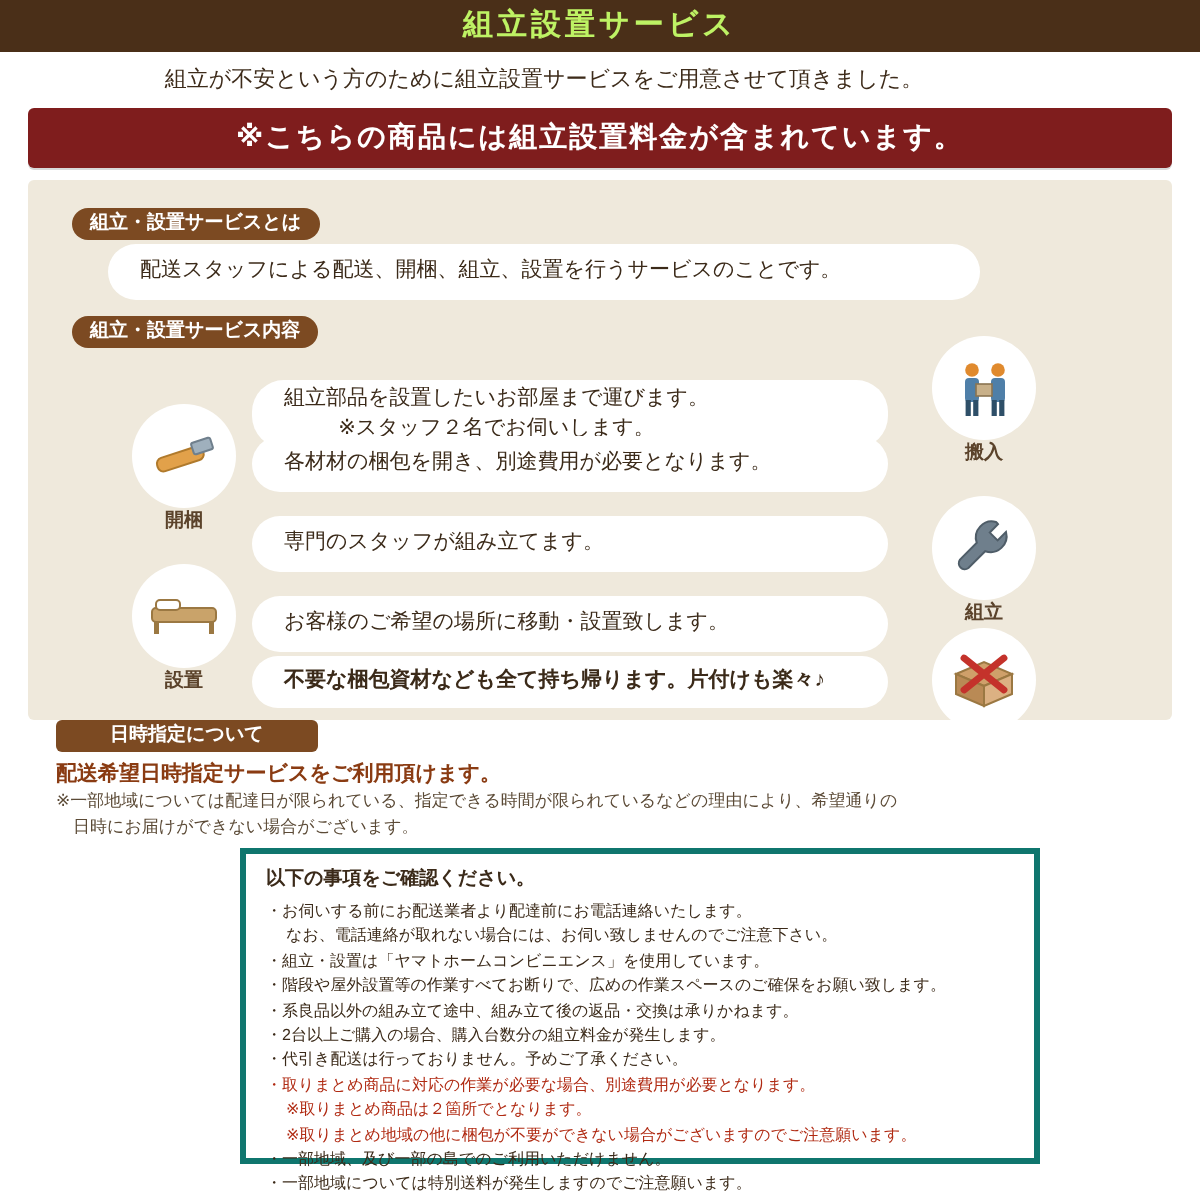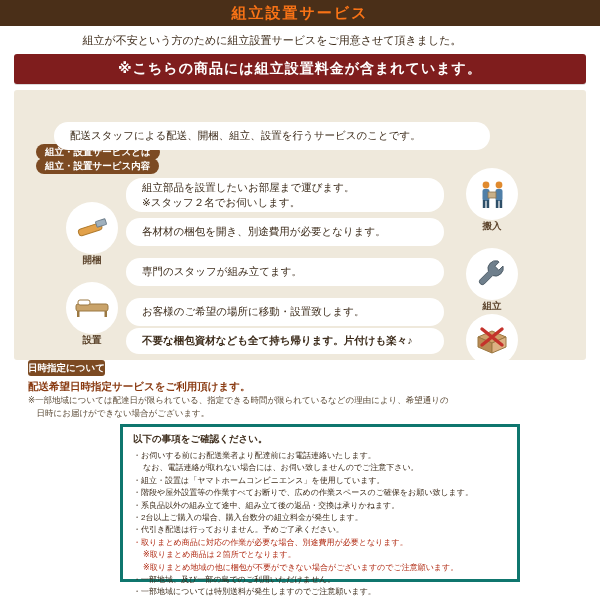--- a/index.html
+++ b/index.html
@@ -16,21 +16,21 @@
     box-sizing:border-box;
   }
   
   .header-band{
     position:absolute;left:0;top:0;width:600px;height:26px;
     background:#4a2f18;
   }
   .header-band .title{
     position:absolute;left:0;top:0;width:600px;height:26px;
     line-height:26px;text-align:center;
-    color:#f97316;font-size:15px;font-weight:bold;letter-spacing:2px;
+    color:#bef264;font-size:15px;font-weight:bold;letter-spacing:2px;
   }
   
   .lead{
     position:absolute;left:0;top:26px;width:544px;height:28px;
     background:#ffffff;
     line-height:28px;text-align:center;
     color:#3d2b1a;font-size:11px;
   }
   
   .notice{
@@ -73,21 +73,21 @@
   .circ svg{display:block;}
   .circ-label{
     position:absolute;width:52px;text-align:center;
     font-size:9.5px;color:#5a4staff;
   }
   .circ-label{color:#5b432b;font-weight:bold;}
   
   .date-tag{
     position:absolute;left:28px;top:360px;height:16px;line-height:16px;
     background:#7c4a22;color:#fff;font-size:9.5px;font-weight:bold;
-    padding:0 0;border-radius:3px;white-space:nowrap;
+    padding:0 27px;border-radius:3px;white-space:nowrap;
   }
   .date-main{
     position:absolute;left:28px;top:380px;width:544px;
     color:#8a3b12;font-size:10.5px;font-weight:bold;
   }
   .date-sub{
     position:absolute;left:28px;top:394px;width:544px;
     color:#5b4a36;font-size:8.5px;line-height:1.5;
   }
   
@@ -118,28 +118,28 @@
   </div>
 
   <div class="lead">組立が不安という方のために組立設置サービスをご用意させて頂きました。</div>
 
   <div class="notice">
     <span>※こちらの商品には組立設置料金が含まれています。</span>
   </div>
 
   <div class="body-card">
 
-    <div class="tag" style="left:22px;top:14px;margin-top:40px;">組立・設置サービスとは</div>
+    <div class="tag" style="left:22px;top:14px;">組立・設置サービスとは</div>
     <div class="whitebar" style="left:40px;top:32px;width:436px;height:28px;">
       <span>配送スタッフによる配送、開梱、組立、設置を行うサービスのことです。</span>
     </div>
 
     <div class="tag" style="left:22px;top:68px;">組立・設置サービス内容</div>
 
-    <div class="whitebar two" style="left:112px;top:88px;width:318px;height:34px;">
+    <div class="whitebar two" style="left:112px;top:100px;width:318px;height:34px;text-align:center;">
       <div>
         <div>組立部品を設置したいお部屋まで運びます。</div>
         <div>※スタッフ２名でお伺いします。</div>
       </div>
     </div>
     <div class="circ" style="left:452px;top:78px;">
       <svg width="34" height="34" viewBox="0 0 34 34">
         <circle cx="11" cy="8" r="3.4" fill="#e08a2e"></circle>
         <rect x="7.5" y="12" width="7" height="12" rx="2" fill="#4f7fa8"></rect>
         <rect x="7.8" y="23" width="2.6" height="8" fill="#2e4f68"></rect>

